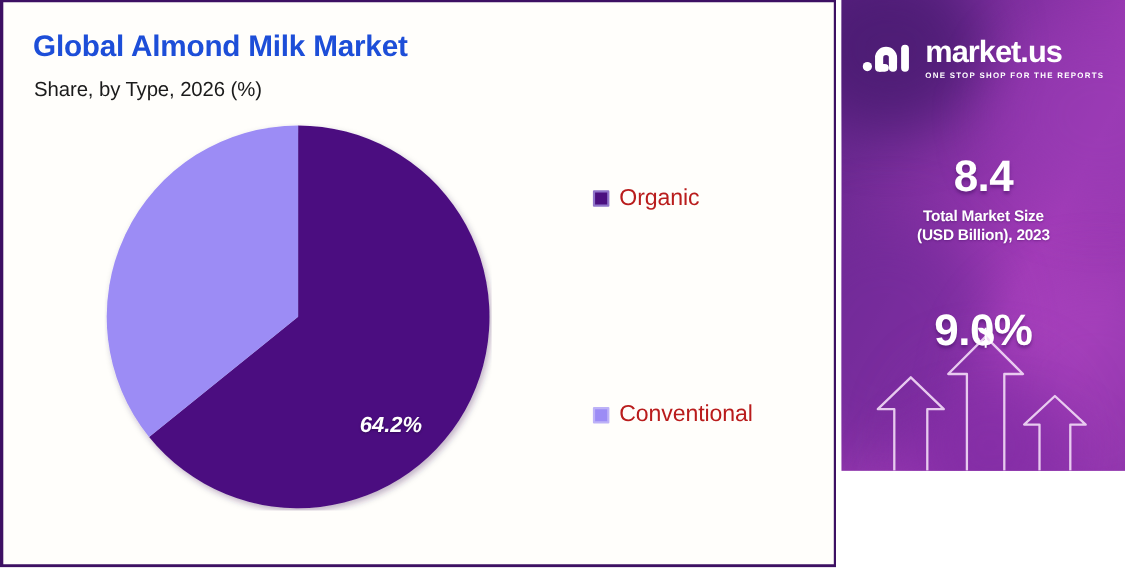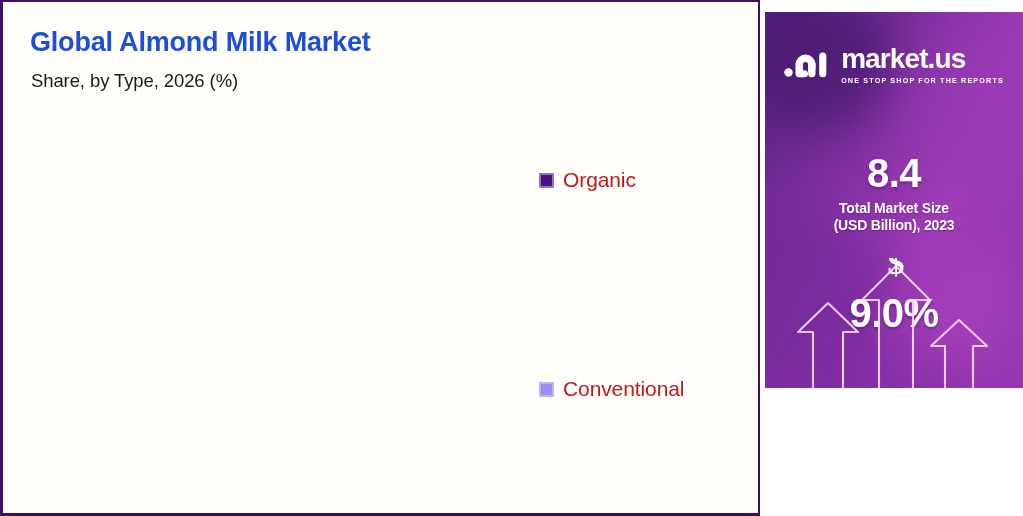--- a/index.html
+++ b/index.html
@@ -77,21 +77,21 @@
 
   
   .legend-item {
     position: absolute;
     display: flex;
     align-items: center;
     gap: 9px;
     white-space: nowrap;
   }
   #legend-organic { left: 536px; top: 166px; }
-  #legend-conventional { left: 536px; top: 375px; }
+  #legend-conventional { left: 536px; top: 363px; }
   .legend-swatch {
     width: 15px;
     height: 15px;
     border-radius: 1px;
     box-sizing: border-box;
     flex: none;
   }
   .legend-swatch.organic {
     background: #4b1080;
     border: 2px solid #8f74c9;
@@ -103,23 +103,23 @@
   .legend-label {
     font-size: 21px;
     color: #b91c1c;
     letter-spacing: -0.1px;
   }
 
   
   #brand-panel {
     position: absolute;
     left: 765px;
-    top: 12px;
-    width: 258px;
-    height: 376px;
+    top: 0;
+    width: 258px;
+    height: 428px;
     overflow: hidden;
     background:
       linear-gradient(118deg,
         #5f2387 0%,
         #6e2a93 18%,
         #8b33a8 42%,
         #a23cb8 62%,
         #9a39b2 80%,
         #7d2c9e 100%);
   }
@@ -204,20 +204,34 @@
 <body>
 
 <div id="canvas">
 
   <div id="chart-panel">
 
     <div id="chart-title">Global Almond Milk Market</div>
 
     <div id="chart-subtitle">Share, by Type, 2026 (%)</div>
 
+    <div id="pie-wrap">
+      <svg id="pie-svg" width="352" height="352" viewBox="0 0 352 352">
+        <defs>
+          <filter id="pieShadow" x="-20%" y="-20%" width="150%" height="150%">
+            <feDropShadow dx="2" dy="3" stdDeviation="3" flood-color="#2a0a45" flood-opacity="0.30"></feDropShadow>
+          </filter>
+        </defs>
+        <g filter="url(#pieShadow)">
+          <path id="slice-organic" d="M 176 176 L 176.00 2.00 A 174 174 0 1 1 40.55 285.22 Z" fill="#4b1080"></path>
+          <path id="slice-conventional" d="M 176 176 L 40.55 285.22 A 174 174 0 0 1 176.00 2.00 Z" fill="#9c8cf5"></path>
+        </g>
+      </svg>
+      <div id="pie-label">64.2%</div>
+    </div>
 
     <div class="legend-item" id="legend-organic">
       <span class="legend-swatch organic"></span>
       <span class="legend-label">Organic</span>
     </div>
 
     <div class="legend-item" id="legend-conventional">
       <span class="legend-swatch conventional"></span>
       <span class="legend-label">Conventional</span>
     </div>

